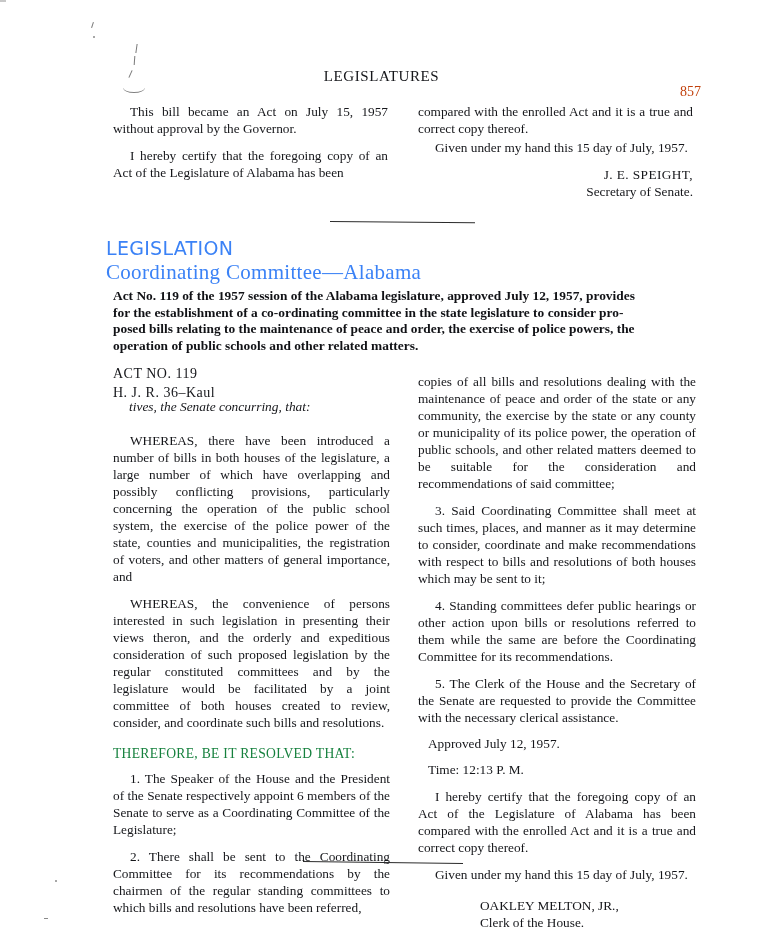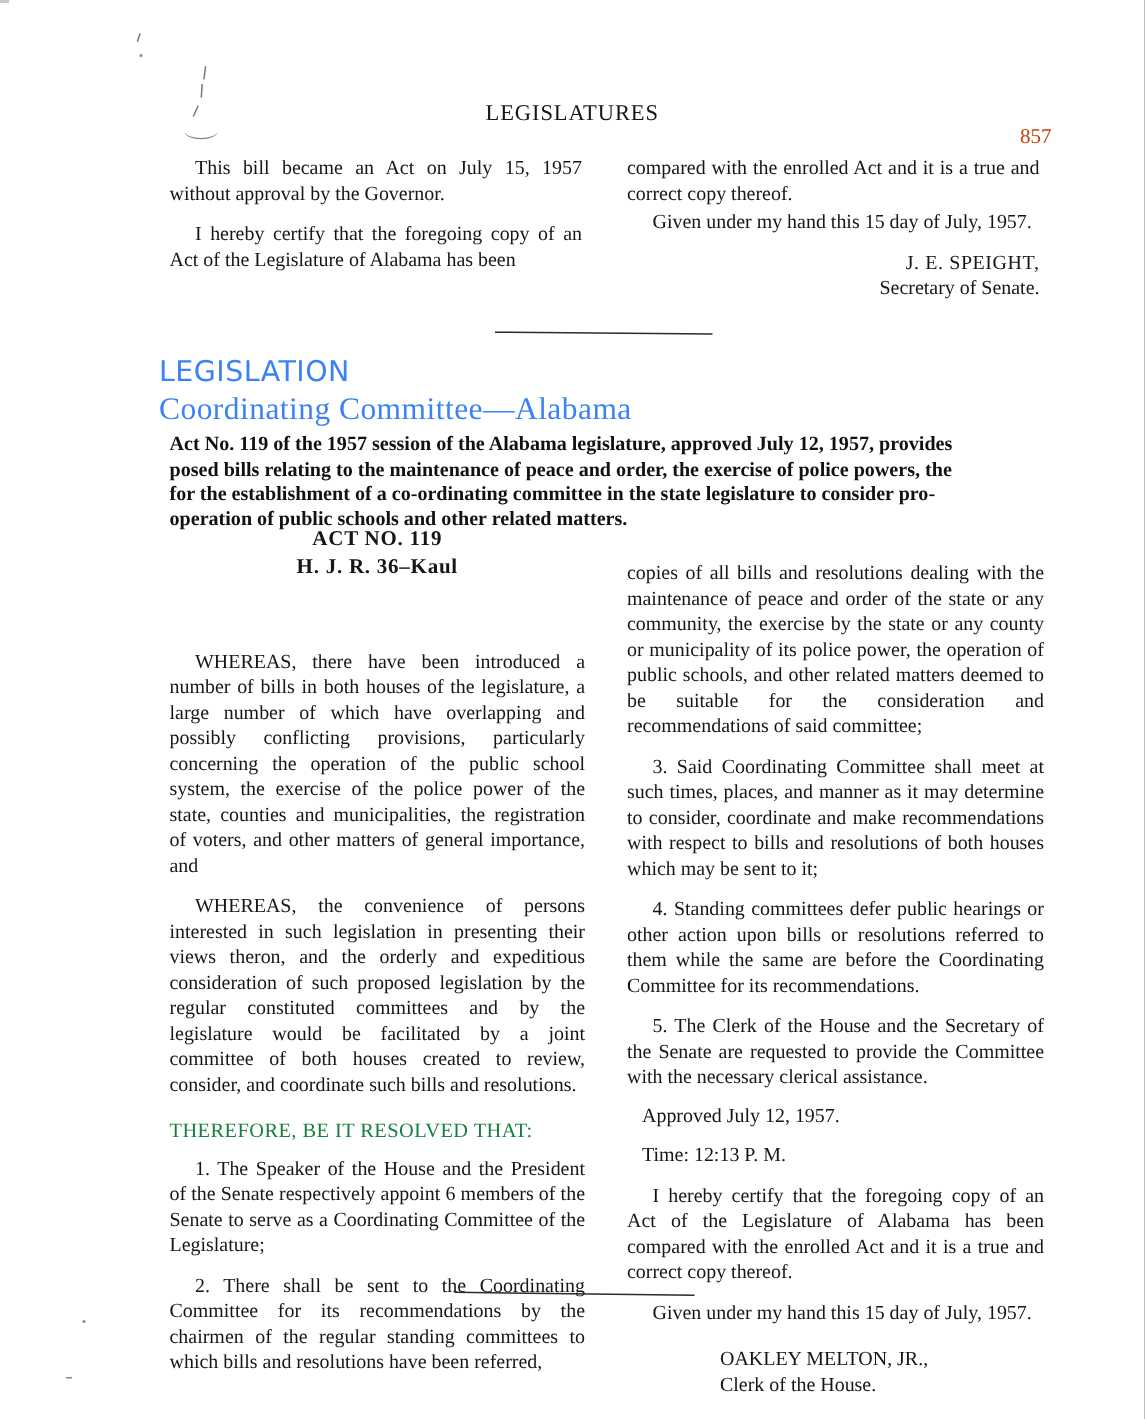--- a/index.html
+++ b/index.html
@@ -136,28 +136,27 @@
     font-weight: bold;
     text-align: justify;
     color: #111216;
   }
   .summary div { white-space: nowrap; }
 
   
   .act-title {
     position: absolute;
     left: 113px;
-    top: 350px;
+    top: 364px;
     width: 277px;
-    text-align: center;
+    text-align: left;
     font-size: 14px;
     line-height: 19px;
     letter-spacing: 0.5px;
     color: #15161a;
-    font-weight: bold;
   }
   .resolve {
     position: absolute;
     left: 113px;
     top: 398px;
     width: 277px;
     font-style: italic;
     font-size: 13.4px;
     line-height: 17px;
     color: #15161a;
@@ -266,30 +265,31 @@
 
     <div class="rule rule-top"></div>
 
     <div class="section-head">
       <div class="line1">LEGISLATION</div>
       <div class="line2">Coordinating Committee—Alabama</div>
     </div>
 
     <div class="summary">
       <div>Act No. 119 of the 1957 session of the Alabama legislature, approved July 12, 1957, provides</div>
+      <div>for the establishment of a co-ordinating committee in the state legislature to consider pro-</div>
       <div>posed bills relating to the maintenance of peace and order, the exercise of police powers, the</div>
-      <div>for the establishment of a co-ordinating committee in the state legislature to consider pro-</div>
       <div>operation of public schools and other related matters.</div>
     </div>
 
     <div class="act-title">
       <div>ACT NO. 119</div>
       <div>H. J. R. 36–Kaul</div>
     </div>
     <div class="resolve">
+      <div class="l2">tives, the Senate concurring, that:</div>
     </div>
 
     <div class="body-cols">
       <div class="col-left">
         <p class="para indent">WHEREAS, there have been introduced a number of bills in both houses of the legislature, a large number of which have overlapping and possibly conflicting provisions, particularly concerning the operation of the public school system, the exercise of the police power of the state, counties and municipalities, the registration of voters, and other matters of general importance, and</p>
         <p class="para indent">WHEREAS, the convenience of persons interested in such legislation in presenting their views theron, and the orderly and expeditious consideration of such proposed legislation by the regular constituted committees and by the legislature would be facilitated by a joint committee of both houses created to review, consider, and coordinate such bills and resolutions.</p>
         <p class="therefore">THEREFORE, BE IT RESOLVED THAT:</p>
         <p class="para indent">1. The Speaker of the House and the President of the Senate respectively appoint 6 members of the Senate to serve as a Coordinating Committee of the Legislature;</p>
         <p class="para indent">2. There shall be sent to the Coordinating Committee for its recommendations by the chairmen of the regular standing committees to which bills and resolutions have been referred,</p>
       </div>

